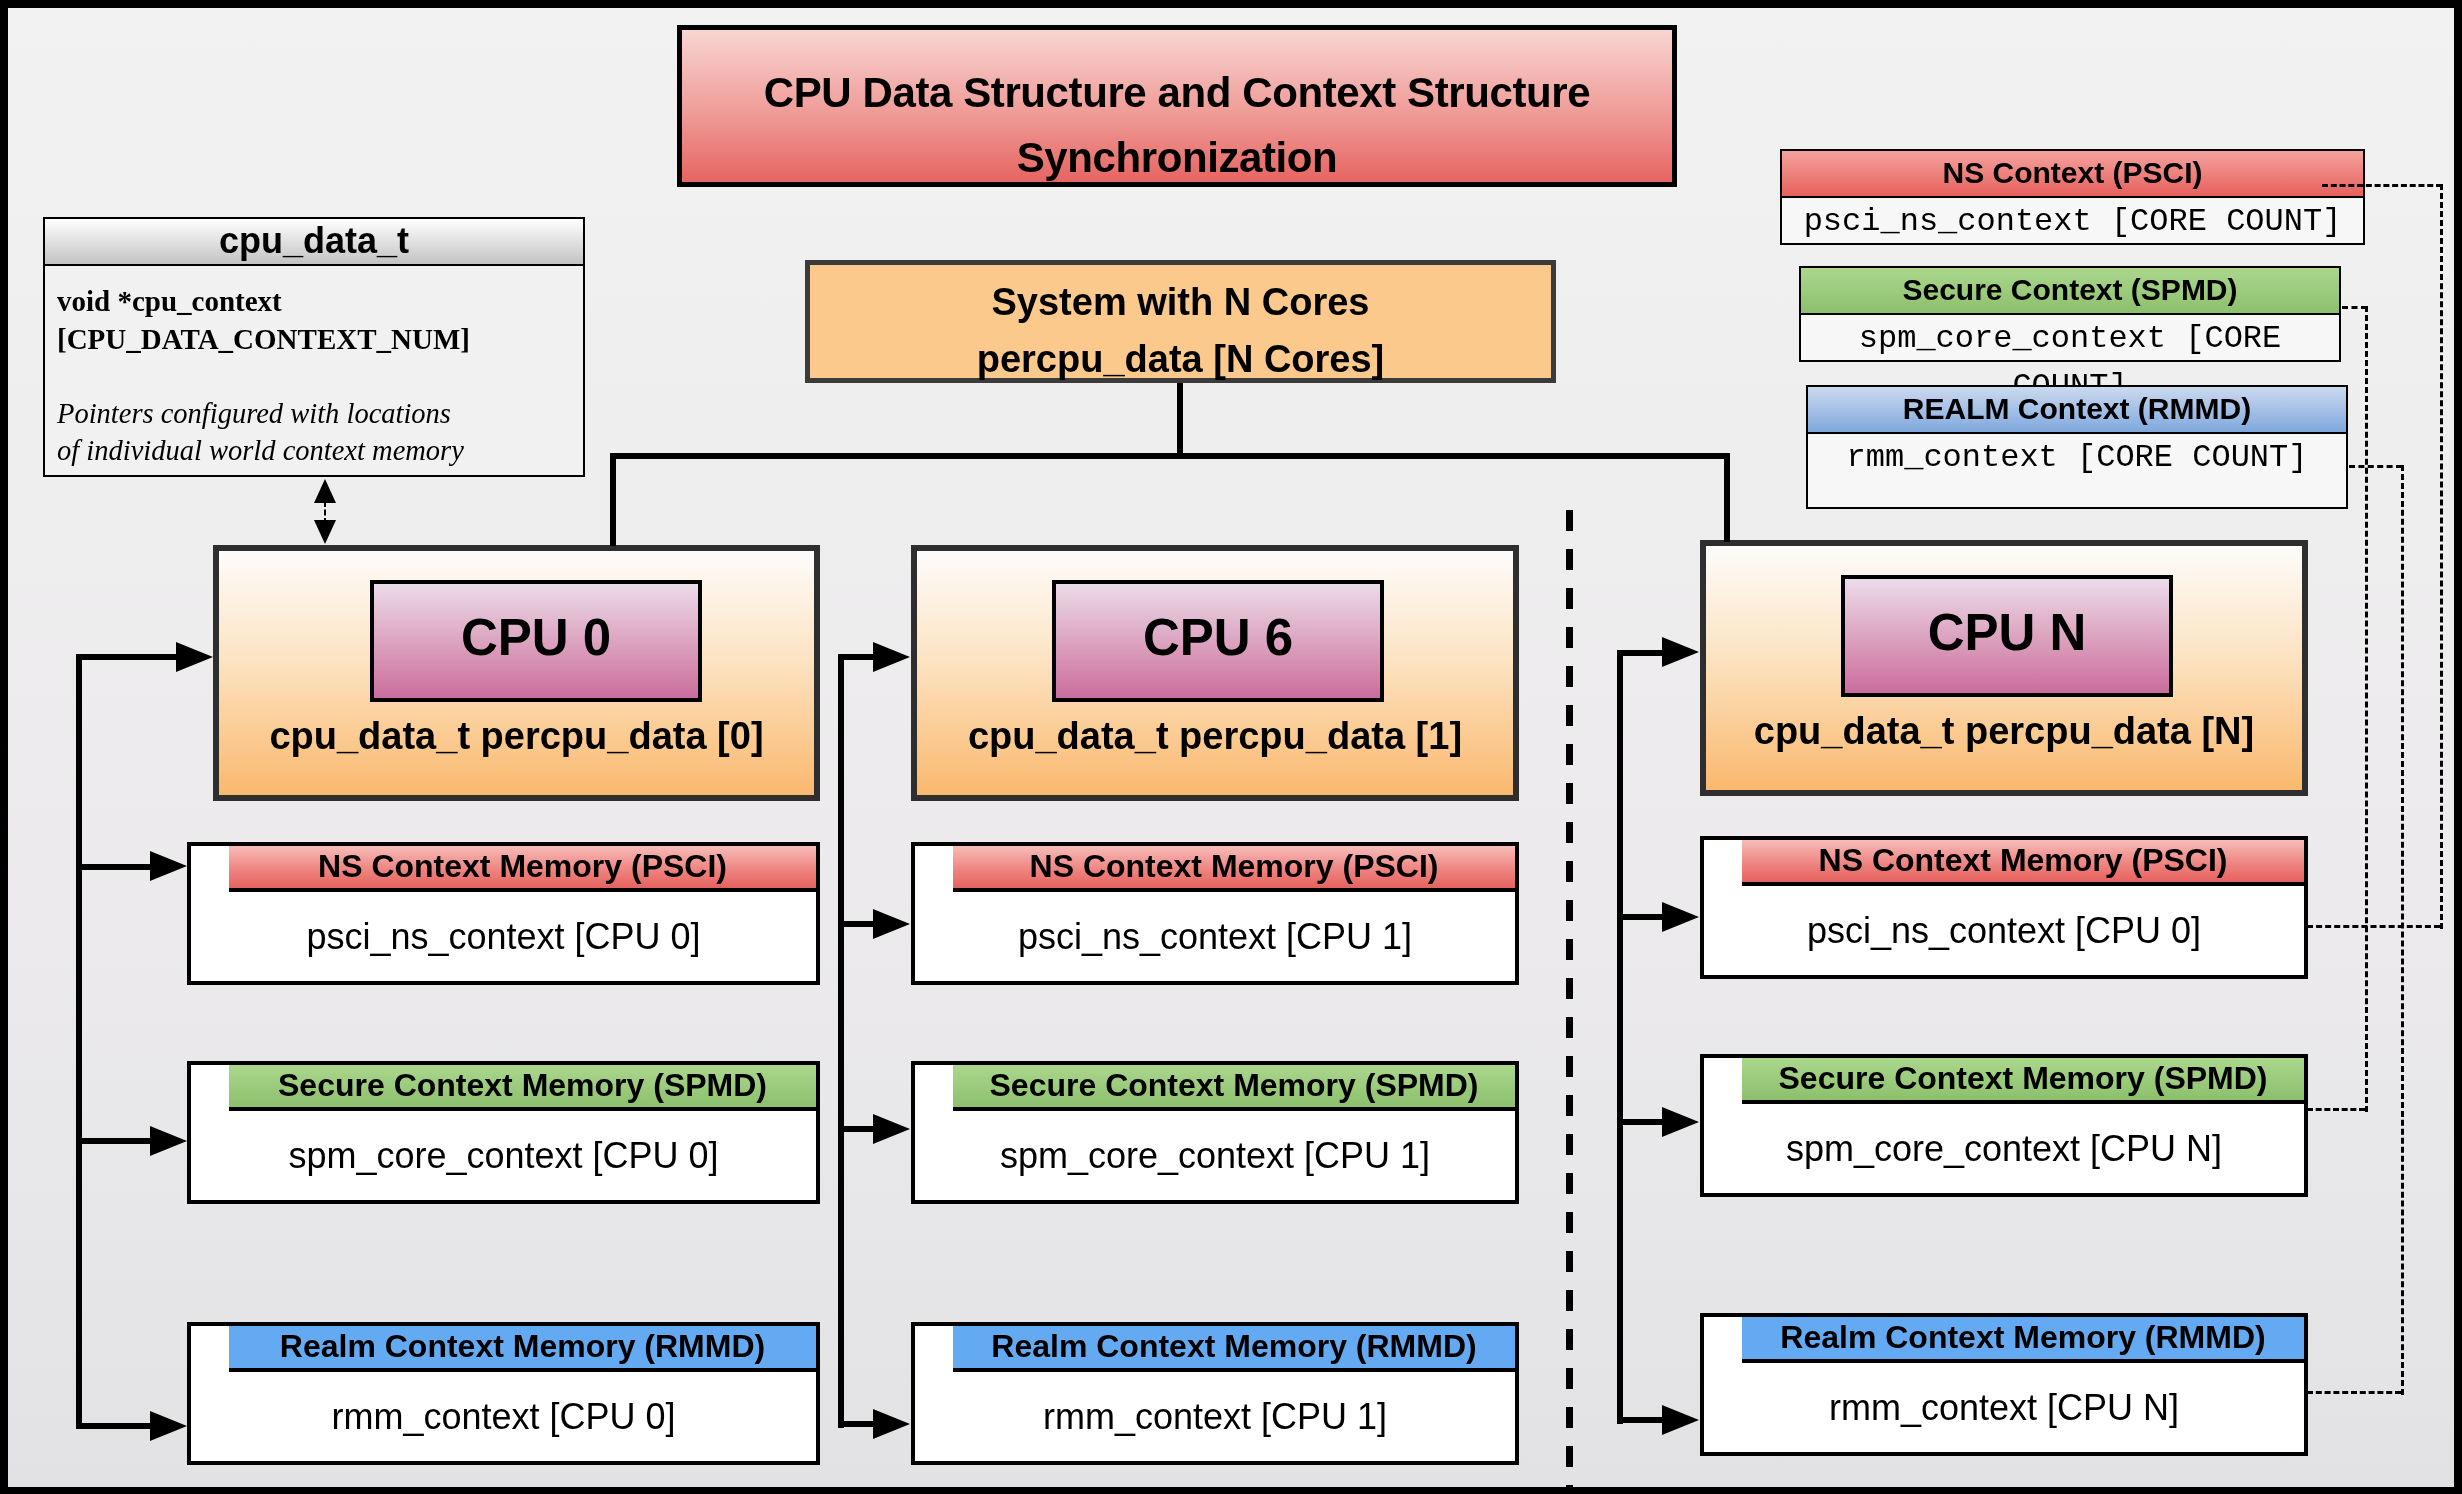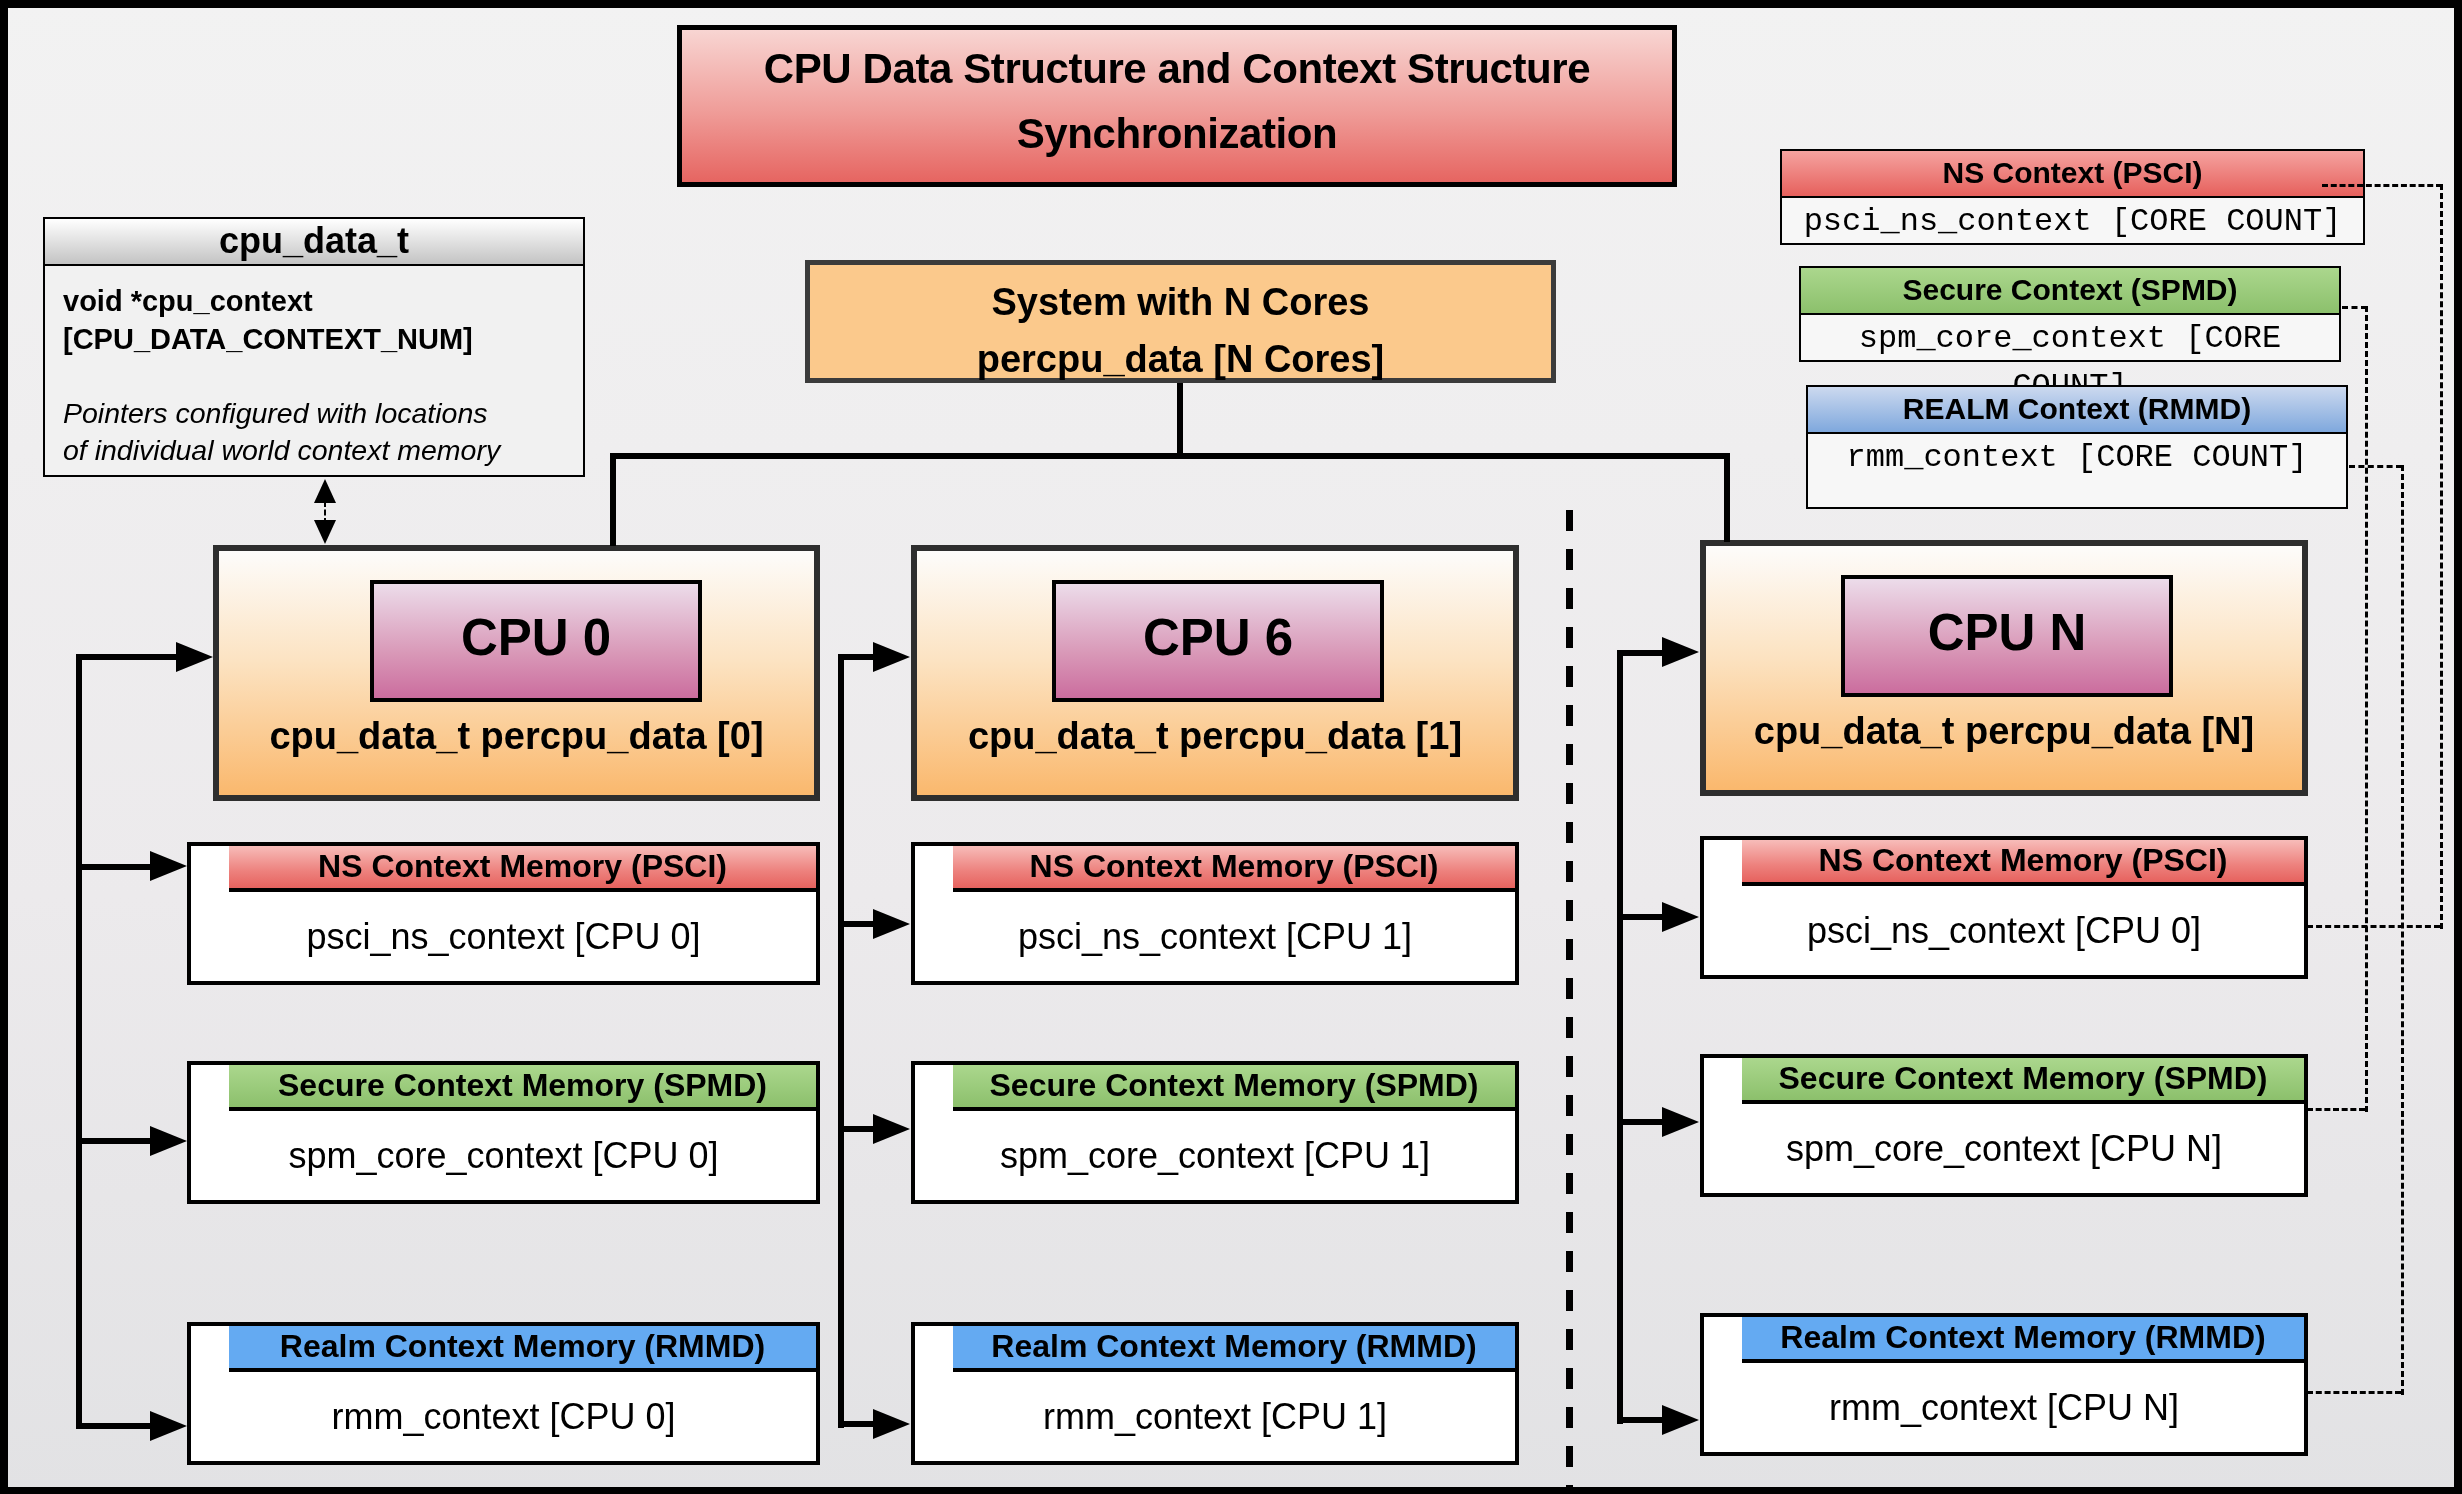--- a/index.html
+++ b/index.html
@@ -5,25 +5,25 @@
   html,body{margin:0;padding:0;background:#dcdcdc;}
   .canvas{
     position:relative;width:2462px;height:1495px;overflow:hidden;
     background:linear-gradient(#f2f2f2,#eceaec 60%,#e2e2e4);
     box-shadow:inset 0 0 0 8px #000;
     font-family:"Liberation Sans","DejaVu Sans",sans-serif;color:#000;
   }
   .abs{position:absolute;box-sizing:border-box;}
   
   .title-box{border:5.3px solid #000;background:linear-gradient(#f8d5d2,#ef9b97 55%,#e66561);
-    text-align:center;font-weight:bold;font-size:42px;line-height:1.55;padding-top:6px;letter-spacing:-0.4px;}
+    text-align:center;font-weight:bold;font-size:42px;line-height:1.55;padding-top:30px;letter-spacing:-0.4px;}
   .cdt-box{border:2.7px solid #000;background:#f1f1f1;}
   .cdt-hdr{height:45px;border-bottom:2.7px solid #000;background:linear-gradient(#ffffff,#c3c3c3);
     text-align:center;font-weight:bold;font-size:36px;line-height:43px;}
-  .cdt-body{padding:16px 18px;font-size:29px;line-height:1.32;}
+  .cdt-body{padding:16px 12px;font-size:29px;line-height:1.32;font-family:Liberation Serif, serif;}
   .cdt-body .b{font-weight:bold;}
   .cdt-body .i{font-style:italic;font-size:28.5px;}
   .cdt-body .gap{height:36px;}
   .system-box{border:5.3px solid #3b3b3b;background:#fbc98c;text-align:center;
     font-weight:bold;font-size:38px;line-height:1.5;padding-top:9px;}
   .cpu-big{border:6.2px solid #2e2e2e;background:linear-gradient(#fdfcfb,#fce3c2 45%,#fab86d);}
   .cpu-tag{position:absolute;border:4.5px solid #000;background:linear-gradient(#ecdcea,#d999b8 60%,#cb6d9e);
     text-align:center;font-weight:bold;font-size:51px;}
   .cpu-data-label{position:absolute;left:0;right:0;bottom:37px;text-align:center;font-weight:bold;font-size:38px;}
   

